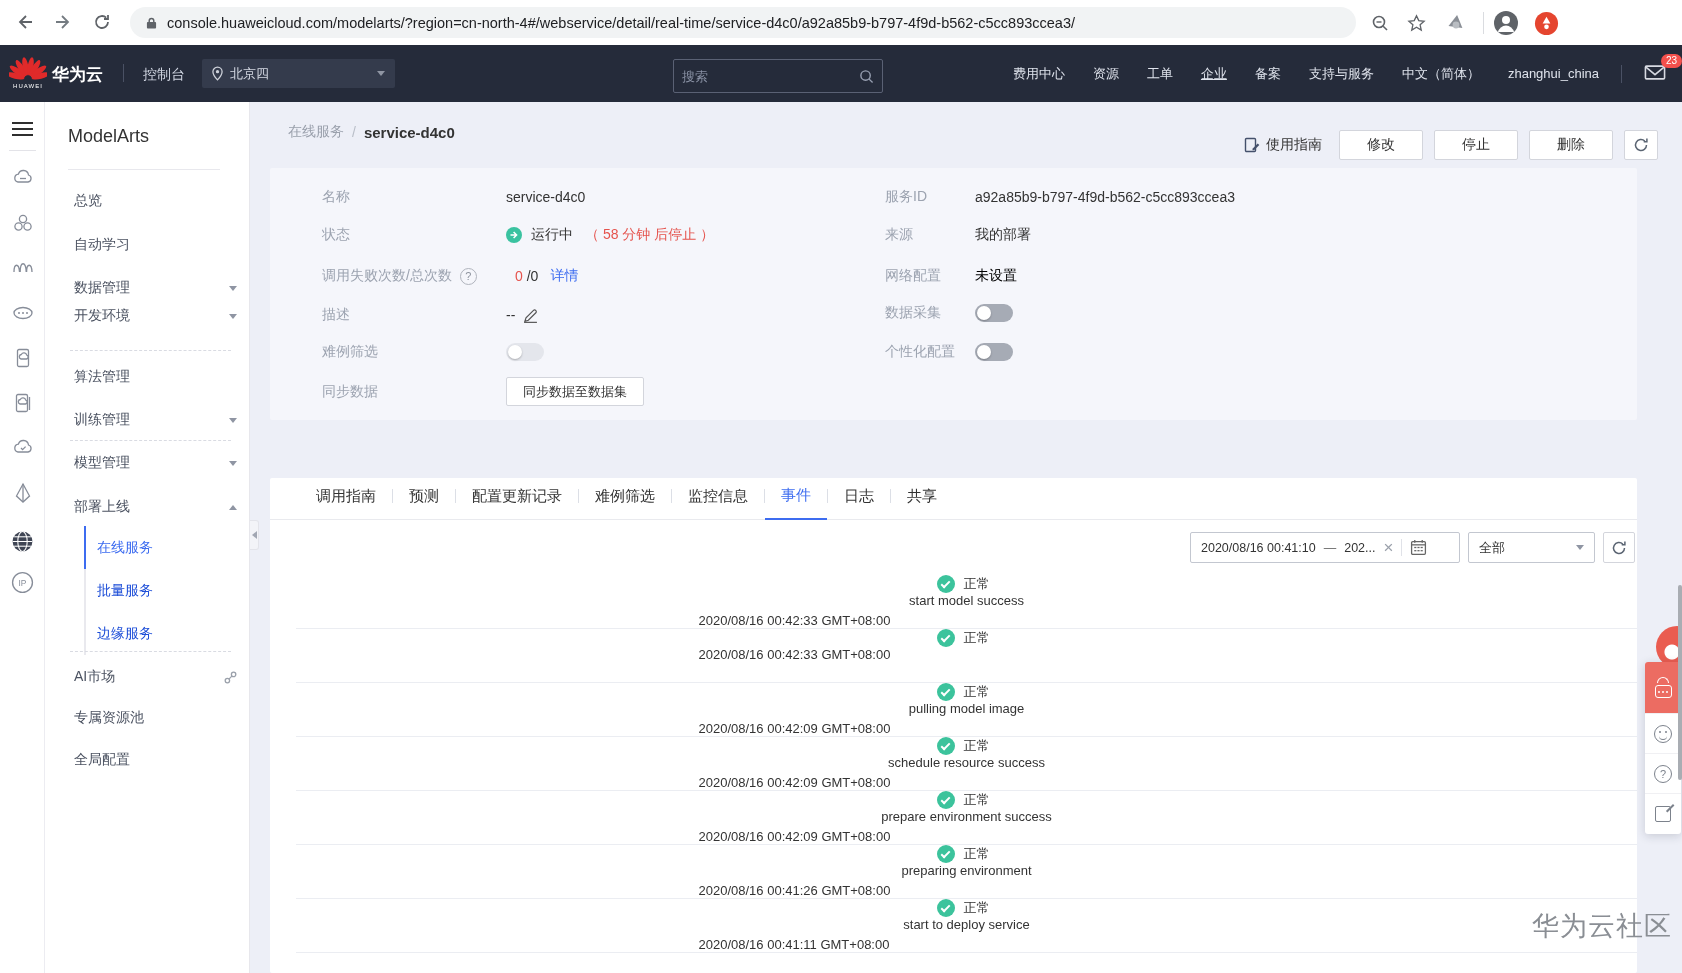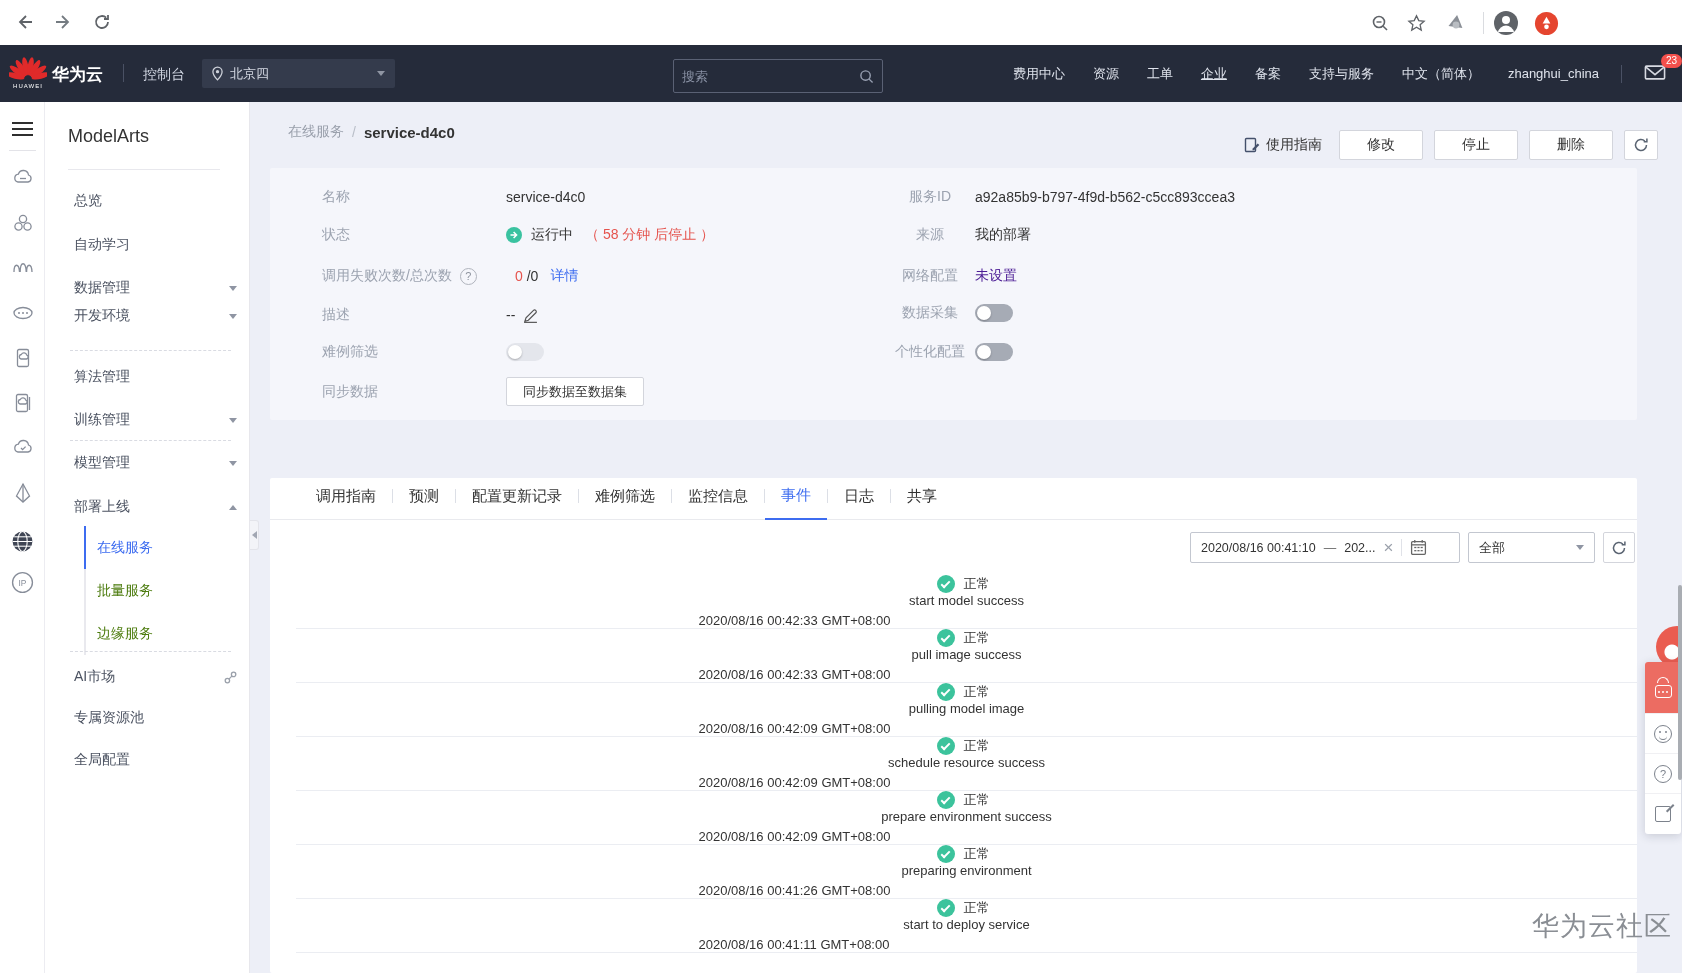--- a/index.html
+++ b/index.html
@@ -43,21 +43,21 @@
   
   #sidebar { position:absolute; left:45px; top:102px; width:205px; bottom:0; background:#fff; border-right:1px solid #e7e7ec; z-index:20; }
   #sb-title { position:absolute; left:23px; top:24px; font-size:18px; color:#333; }
   #sb-divider { position:absolute; left:23px; top:67px; width:152px; height:1px; background:#e8e8ed; }
   .mitem { position:absolute; left:29px; right:12px; height:20px; font-size:14px; color:#4b5261; display:flex; align-items:center; cursor:pointer; }
   .mitem .sp { flex:1; }
   .dash { position:absolute; left:25px; right:18px; height:0; border-top:1px dashed #d9dbe2; }
   .caret { width:0; height:0; border-left:4px solid transparent; border-right:4px solid transparent; border-top:5px solid #8f95a3; }
   .caret.up { border-top:none; border-bottom:5px solid #8f95a3; }
   #subs { position:absolute; left:39px; top:424px; width:150px; }
-  .sub { height:43px; display:flex; align-items:center; border-left:2px solid #e9e9ee; padding-left:11px; font-size:14px; color:#4d7c0f; cursor:pointer; }
+  .sub { height:43px; display:flex; align-items:center; border-left:2px solid #e9e9ee; padding-left:11px; font-size:14px; color:#1d4ed8; cursor:pointer; }
   .sub.active { border-left-color:#3d6cf0; color:#3d6cf0; }
   #collapse-handle { position:absolute; left:250px; top:520px; width:9px; height:30px; background:#f3f4f8; border:1px solid #e3e4ea; border-left:none; border-radius:0 3px 3px 0; display:flex; align-items:center; justify-content:center; z-index:21; }
   #collapse-handle i { width:0; height:0; border-top:4px solid transparent; border-bottom:4px solid transparent; border-right:5px solid #a2a7b3; }
 
   
   #content { position:absolute; left:250px; top:102px; right:0; bottom:0; background:#edeff7; }
   #crumb-row { position:absolute; left:38px; top:17px; height:26px; display:flex; align-items:center; font-size:14px; }
   #crumb-parent { color:#9aa0ac; cursor:pointer; }
   #crumb-sep { color:#b9bec8; margin:0 8px; }
   #crumb-current { color:#333; font-weight:bold; font-size:15px; }
@@ -65,21 +65,21 @@
   #guide-link { display:flex; align-items:center; gap:6px; font-size:14px; color:#333; margin-right:6px; cursor:pointer; }
   .btn { width:84px; height:30px; background:#fff; border:1px solid #d3d5dc; border-radius:2px; font-size:14px; color:#333; font-family:inherit; cursor:pointer; }
   .icon-btn { width:34px; height:30px; background:#fff; border:1px solid #d3d5dc; border-radius:2px; display:flex; align-items:center; justify-content:center; cursor:pointer; }
 
   
   #detail-card { position:absolute; left:20px; top:66px; width:1367px; height:252px; background:#f5f6fb; border-radius:2px; }
   .drow { position:absolute; height:20px; display:flex; align-items:center; font-size:14px; }
   .dlabel { color:#9ca3b0; }
   .dval { color:#333; }
   .lcol .dlabel { width:184px; } .lcol { left:52px; }
-  .rcol { left:615px;text-align:center; } .rcol .dlabel { width:90px; }
+  .rcol { left:615px; } .rcol .dlabel { width:90px; }
   .qmark { width:17px; height:17px; border:1px solid #b0b4bd; border-radius:50%; color:#8d939e; font-size:11px; display:inline-flex; align-items:center; justify-content:center; margin-left:8px; margin-right:12px; cursor:pointer; }
   .qmark::before { content:"?"; }
   .red { color:#e5534d; } .blue { color:#3d6cf0; cursor:pointer; }
   .status-ic { width:16px; height:16px; border-radius:50%; background:#3ac2a0; display:inline-flex; align-items:center; justify-content:center; margin-right:9px; }
   .toggle { width:38px; height:18px; border-radius:9px; position:relative; cursor:pointer; }
   .toggle .knob { position:absolute; left:2px; top:2px; width:14px; height:14px; border-radius:50%; background:#fff; box-shadow:0 1px 2px rgba(0,0,0,.25); }
   .toggle.light { background:#e4e6ec; } .toggle.dark { background:#a6abb5; }
   .mini-btn { height:29px; padding:0 16px; background:#fff; border:1px solid #d3d5dc; border-radius:2px; font-size:13px; color:#333; font-family:inherit; cursor:pointer; }
   .pencil { margin-left:8px; cursor:pointer; display:inline-flex; }
 
@@ -142,20 +142,29 @@
     <svg width="18" height="18" viewBox="0 0 18 18">
         <path d="M7 3l6 6-6 6M13 9H1" stroke="#747b81" stroke-width="1.8" fill="none"></path>
       </svg>
   </div>
   <div class="bnav" style="left:88px">
     <svg width="18" height="18" viewBox="0 0 18 18">
         <path d="M15 9A6 6 0 1 1 13.2 4.7" fill="none" stroke="#5f6368" stroke-width="1.8"></path>
         <path d="M15 2v4h-4" fill="none" stroke="#5f6368" stroke-width="1.8"></path>
       </svg>
   </div>
+  <div id="url-pill">
+    <span style="display:inline-flex">
+      <svg width="11" height="14" viewBox="0 0 12 14">
+          <rect x="1" y="6" width="10" height="7" rx="1" fill="#5f6368"></rect>
+          <path d="M3.5 6V4.5a2.5 2.5 0 0 1 5 0V6" fill="none" stroke="#5f6368" stroke-width="1.6"></path>
+        </svg>
+    </span>
+    <span id="url-text">console.huaweicloud.com/modelarts/?region=cn-north-4#/webservice/detail/real-time/service-d4c0/a92a85b9-b797-4f9d-b562-c5cc893ccea3/</span>
+  </div>
   <div class="bico" style="left:1366px">
     <svg width="18" height="18" viewBox="0 0 18 18">
         <circle cx="8" cy="8" r="5.5" fill="none" stroke="#5f6368" stroke-width="1.6"></circle>
         <line x1="12.2" y1="12.2" x2="16" y2="16" stroke="#5f6368" stroke-width="1.6"></line>
         <line x1="5.5" y1="8" x2="10.5" y2="8" stroke="#5f6368" stroke-width="1.4"></line>
       </svg>
   </div>
   <div class="bico" style="left:1402px">
     <svg width="19" height="19" viewBox="0 0 20 20">
         <path d="M10 2l2.4 5 5.6.6-4.2 3.8 1.2 5.6L10 14l-5 3 1.2-5.6L2 7.6 7.6 7z" fill="none" stroke="#5f6368" stroke-width="1.4"></path>
@@ -463,21 +472,21 @@
     <div class="drow rcol" style="top:19px">
       <span class="dlabel">服务ID</span>
       <span class="dval">a92a85b9-b797-4f9d-b562-c5cc893ccea3</span>
     </div>
     <div class="drow rcol" style="top:57px">
       <span class="dlabel">来源</span>
       <span class="dval">我的部署</span>
     </div>
     <div class="drow rcol" style="top:98px">
       <span class="dlabel">网络配置</span>
-      <span class="dval" style="color:#4c1d95">未设置</span>
+      <span class="dval" style="color:#000000">未设置</span>
     </div>
     <div class="drow rcol" style="top:135px">
       <span class="dlabel">数据采集</span>
       <span class="toggle dark">
           <span class="knob"></span>
         </span>
     </div>
     <div class="drow rcol" style="top:174px">
       <span class="dlabel">个性化配置</span>
       <span class="toggle dark">
@@ -551,21 +560,20 @@
         <span class="col-msg">start model success</span>
         <span class="col-time">2020/08/16 00:42:33 GMT+08:00</span>
       </div>
       <div class="erow">
         <span class="col-type">
             <span class="ok-ic">
               <i class="checkmark"></i>
             </span>
             <span>正常</span>
           </span>
-        <span class="col-msg">pull image success</span>
         <span class="col-time">2020/08/16 00:42:33 GMT+08:00</span>
       </div>
       <div class="erow">
         <span class="col-type">
             <span class="ok-ic">
               <i class="checkmark"></i>
             </span>
             <span>正常</span>
           </span>
         <span class="col-msg">pulling model image</span>

